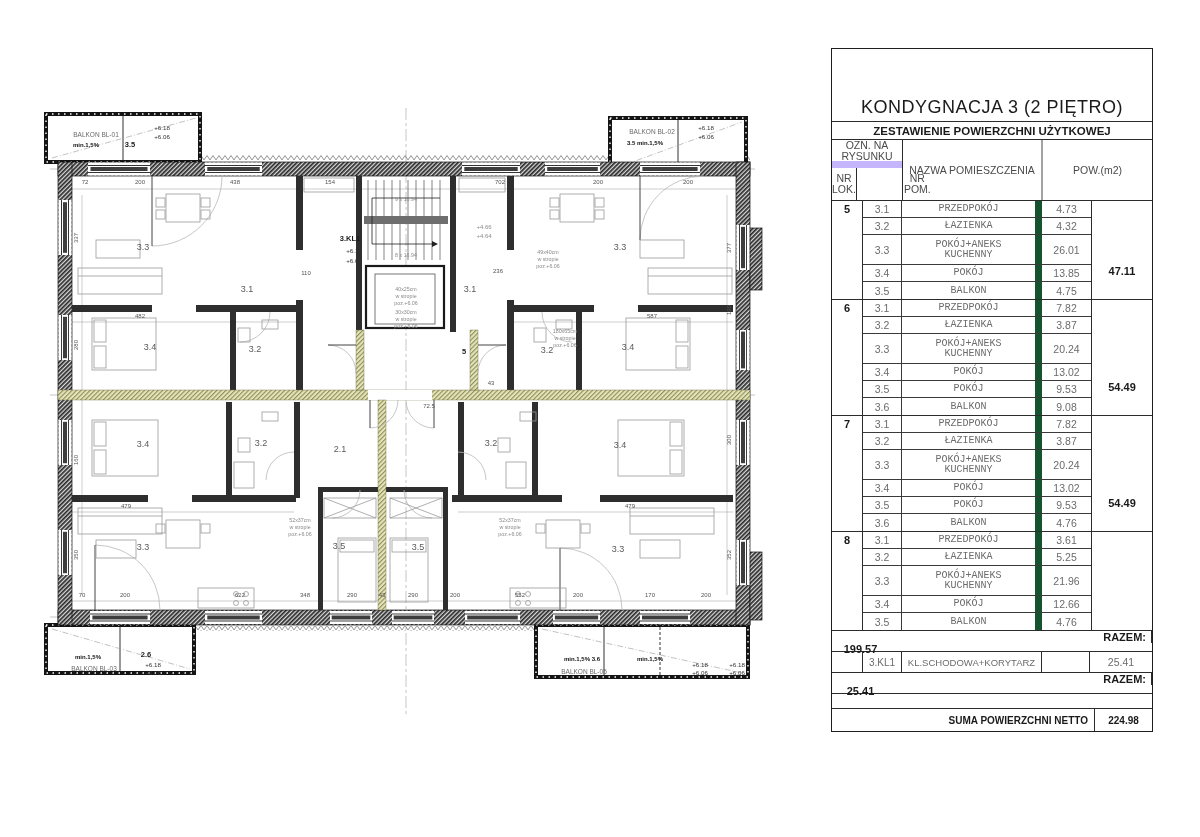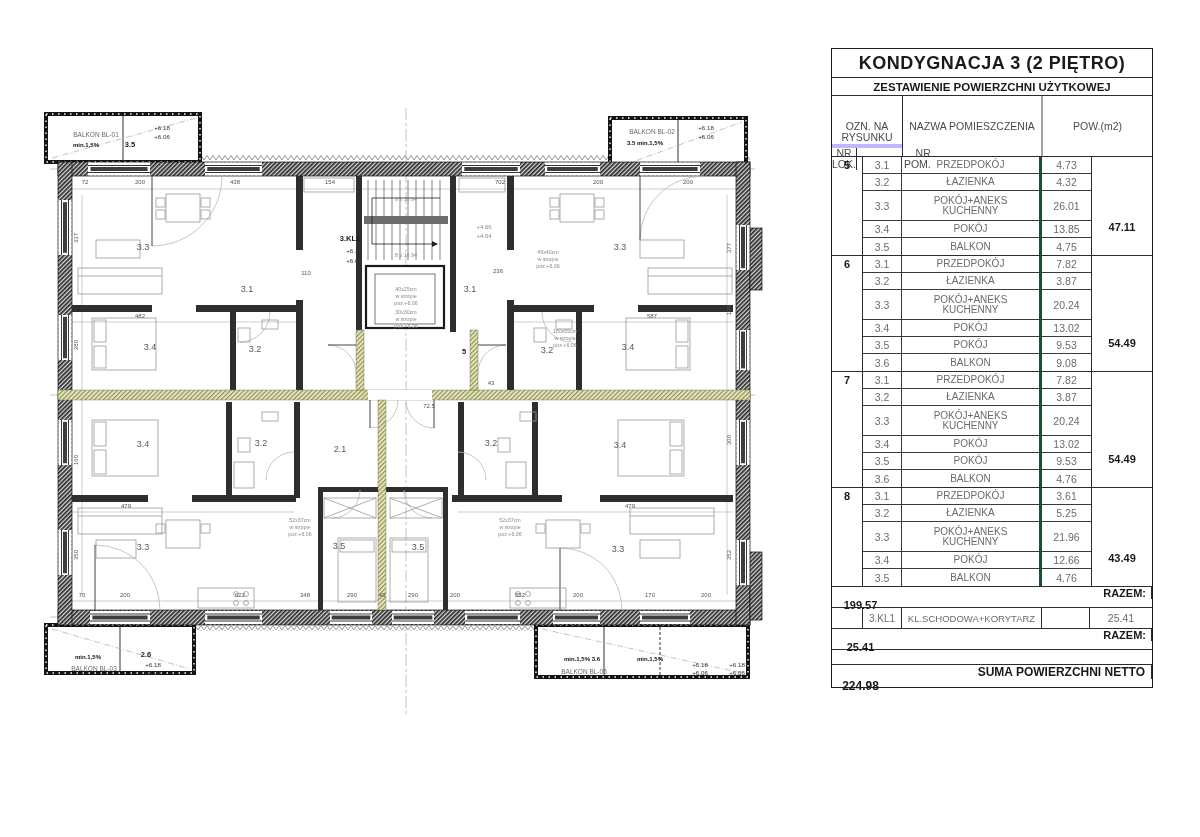--- a/index.html
+++ b/index.html
@@ -14,62 +14,62 @@
   .pl-r {font-size:9px;fill:#5a5a5a;}
   .pl-r2{font-size:7.5px;fill:#1a1a1a;font-weight:bold;}
   .pl-a {font-size:5.3px;fill:#8a8a8a;}
   .pl-d, .pl-dv{font-size:6px;fill:#555;}
   
   .tbl{position:absolute;left:831px;top:48px;width:322px;border:1.4px solid #1f1f1f;
        box-sizing:border-box;background:#fff;color:#1a1a1a;}
   .tbl *{box-sizing:border-box;}
   .trow{border-bottom:1px solid #2b2b2b;}
   .t-title{height:29px;display:flex;align-items:center;justify-content:center;
-           font-size:18px;font-weight:bold;letter-spacing:.5px;}
+           font-size:18px;font-weight:normal;letter-spacing:.5px;margin-top:44px;}
   .t-sub{height:18px;display:flex;align-items:center;justify-content:center;
          font-size:11.5px;font-weight:bold;text-align:center;}
   .t-head{display:flex;height:61px;font-size:10.5px;color:#4a4a4a;}
   .c-ozn{width:71px;border-right:1px solid #2b2b2b;display:flex;flex-direction:column;}
-  .ozn-top{height:28px;border-bottom:4px solid #c4b5fd;display:flex;align-items:center;
-           justify-content:center;text-align:center;line-height:11px;padding:1px 4px;margin-top:24px;}
+  .ozn-top{height:28px;border-bottom:7px solid #c4b5fd;display:flex;align-items:center;
+           justify-content:center;text-align:center;line-height:11px;padding:1px 4px;}
   .ozn-bot{flex:1;display:flex;gap:47px;}
   .c-lok{width:31px;border-right:1px solid #2b2b2b;display:flex;align-items:center;
          justify-content:center;text-align:center;line-height:11px;}
-  .c-pom{flex:1;display:flex;align-items:center;justify-content:center;text-align:right;line-height:11px;}
+  .c-pom{flex:1;display:flex;align-items:center;justify-content:center;text-align:center;line-height:11px;}
   .c-nazwa{width:140px;border-right:2px solid #a3a3a3;display:flex;align-items:center;
            justify-content:center;text-align:right;line-height:12px;}
   .c-pow{flex:1;display:flex;align-items:center;justify-content:center;}
   .t-sec{height:22px;display:flex;align-items:center;justify-content:center;
          font-size:11.5px;font-weight:bold;}
   .unit{display:flex;border-bottom:1px solid #2b2b2b;}
   .u-lok{width:31px;border-right:1px solid #2b2b2b;font-size:11px;font-weight:bold;
          text-align:center;padding-top:2px;}
   .u-rows{width:229px;border-right:1px solid #2b2b2b;display:flex;flex-direction:column;}
   .u-row{display:flex;height:17px;border-bottom:1px solid #3a3a3a;color:#6b6b6b;font-size:10.5px;}
   .u-row.tall{height:30px;}
   .u-row:last-child{border-bottom:none;}
   .u-pom{width:39px;border-right:1px solid #3a3a3a;display:flex;align-items:center;justify-content:center;}
-  .u-name{width:140px;border-right:3px solid #14532d;display:flex;align-items:center;
-          justify-content:center;text-align:center;font-size:10px;line-height:10px;white-space:pre-line;}
+  .u-name{width:140px;border-right:7px solid #14532d;display:flex;align-items:center;
+          justify-content:center;text-align:center;font-size:10px;line-height:10px;white-space:pre-line;font-family:Liberation Mono, monospace;}
   .u-val{flex:1;display:flex;align-items:center;justify-content:center;}
   .u-tot{flex:1;display:flex;align-items:flex-end;justify-content:center;
          font-size:11px;font-weight:bold;padding-bottom:22px;}
   .t-razem{display:flex;height:21px;font-size:11px;font-weight:bold;flex-direction:column;}
   .rz-label{flex:1;display:flex;align-items:center;justify-content:flex-end;
             padding-right:5px;border-right:1px solid #2b2b2b;}
   .rz-val{width:57px;display:flex;align-items:center;justify-content:center;}
   .t-kl1{display:flex;height:21px;font-size:10px;color:#6b6b6b;}
   .k-lok{width:31px;border-right:1px solid #2b2b2b;}
   .k-pom{width:39px;border-right:1px solid #2b2b2b;display:flex;align-items:center;justify-content:center;}
   .k-name{width:140px;border-right:1px solid #2b2b2b;display:flex;align-items:center;
           justify-content:center;font-size:9.5px;}
   .k-val{width:48px;border-right:1px solid #2b2b2b;}
   .k-tot{flex:1;display:flex;align-items:center;justify-content:center;font-size:10.5px;}
   .t-empty{height:15px;}
-  .t-suma{display:flex;height:22px;font-size:12px;font-weight:bold;flex-direction:column;}
+  .t-suma{display:flex;height:22px;font-size:10px;font-weight:bold;}
   .s-label{flex:1;display:flex;align-items:center;justify-content:flex-end;
            padding-right:6px;border-right:1px solid #2b2b2b;}
   .s-val{width:57px;display:flex;align-items:center;justify-content:center;}
 </style>
 </head>
 <body>
 
 <div class="canvas">
 
   <svg width="810" height="837" viewBox="0 0 810 837" style="position:absolute;left:0;top:0;">
@@ -585,21 +585,20 @@
               <div class="u-pom">3.4</div>
               <div class="u-name">POKÓJ</div>
               <div class="u-val">12.66</div>
             </div>
             <div class="u-row">
               <div class="u-pom">3.5</div>
               <div class="u-name">BALKON</div>
               <div class="u-val">4.76</div>
             </div>
           </div>
-          <div class="u-tot">43.49</div>
         </div>
       </div>
 
     <div class="t-razem trow">
       <div class="rz-label">RAZEM:</div>
       <div class="rz-val">199.57</div>
     </div>
     <div class="t-kl1 trow">
       <div class="k-lok"></div>
       <div class="k-pom">3.KL1</div>

